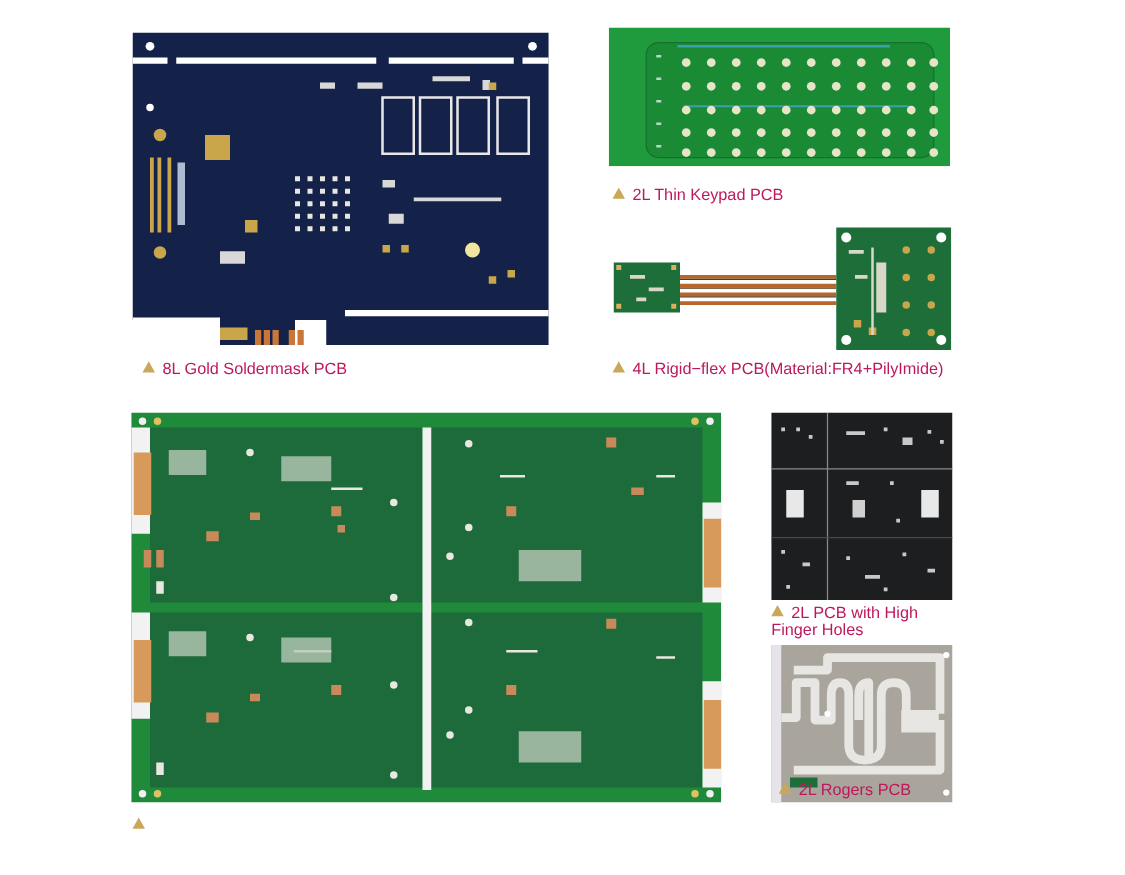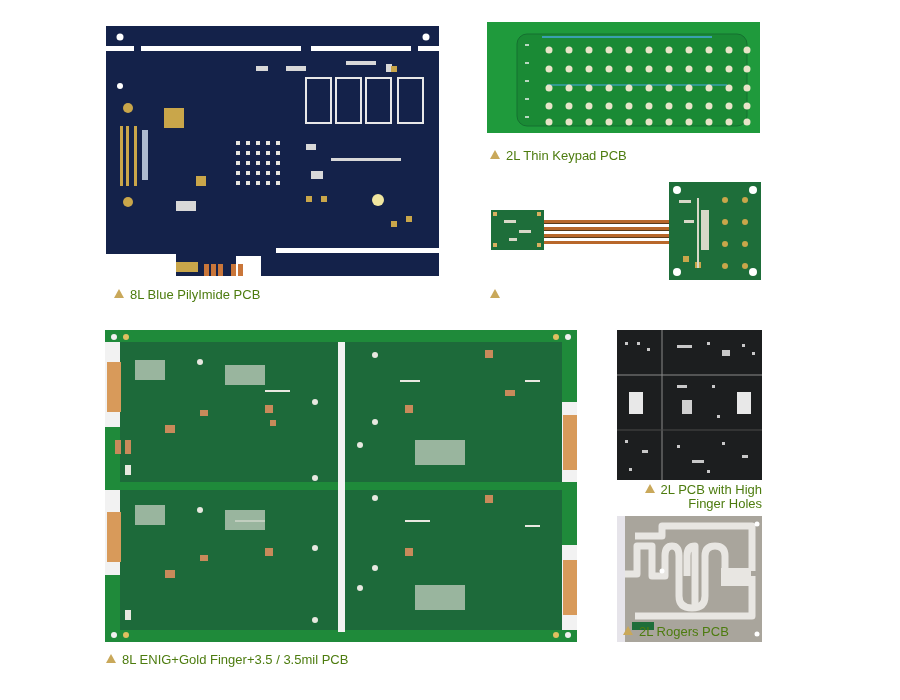--- a/index.html
+++ b/index.html
@@ -1,23 +1,23 @@
 <!DOCTYPE html>
 <html><head>
 <meta charset="utf-8">
 <style>
   html, body { margin: 0; padding: 0; background: #ffffff; }
   body { width: 900px; height: 700px; position: relative; overflow: hidden;
          font-family: "Liberation Sans", sans-serif; color: #555555; }
   .abs { position: absolute; }
-  .caption { position: absolute; font-size: 13px; color: #4d7c0f; white-space: nowrap; line-height: 16px; }
+  .caption { position: absolute; font-size: 13px; color: #be185d; white-space: nowrap; line-height: 16px; }
   .caption .tri { display: inline-block; width: 0; height: 0;
                   border-left: 5px solid transparent; border-right: 5px solid transparent;
                   border-bottom: 9px solid #c9a85a; margin-right: 6px; vertical-align: 1px; }
-  .caption.center { text-align: right; white-space: normal; }
+  .caption.center { text-align: left; white-space: normal; }
 </style>
 </head>
 <body>
 
 <div class="abs" style="left:106px; top:26px; width:333px; height:250px;">
   <svg width="333" height="250" viewBox="0 0 333 250">
 
     <path d="M0,0 H333 V250 H155 V230 H130 V250 H70 V230 H0 Z" fill="#14224a"></path>
 
     <rect x="0" y="20" width="28" height="5" fill="#fff"></rect>
@@ -104,21 +104,21 @@
       <rect x="98" y="238" width="5" height="12"></rect>
         <rect x="105" y="238" width="5" height="12"></rect>
         <rect x="112" y="238" width="5" height="12"></rect>
       <rect x="125" y="238" width="5" height="12"></rect>
         <rect x="132" y="238" width="5" height="12"></rect>
     </g>
     <rect x="70" y="236" width="22" height="10" fill="#c9a64a"></rect>
   </svg>
 </div>
 <div class="caption" style="left:114px; top:287px;">
-  <span class="tri"></span><span>8L Blue PilyImide PCB</span>
+  <span class="tri"></span><span>8L Gold Soldermask PCB</span>
 </div>
 
 <div class="abs" style="left:487px; top:22px; width:273px; height:111px;">
   <svg width="273" height="111" viewBox="0 0 273 111">
     <rect x="0" y="0" width="273" height="111" fill="#1f9a3c"></rect>
     <rect x="30" y="12" width="230" height="92" rx="10" fill="#1a8a35" stroke="#157030" stroke-width="1"></rect>
     <line x1="55" y1="15" x2="225" y2="15" stroke="#3aa0b0" stroke-width="2"></line>
     <line x1="60" y1="63" x2="240" y2="63" stroke="#3aa0b0" stroke-width="1.5"></line>
     <g fill="#e8e4c8">
       <circle cx="62" cy="28" r="3.5"></circle>
@@ -237,21 +237,21 @@
     </g>
     <rect x="208" y="18" width="2" height="70" fill="#d8d8c8"></rect>
     <g fill="#d8d8c8">
         <rect x="190" y="20" width="12" height="3"></rect>
         <rect x="195" y="40" width="10" height="3"></rect>
         <rect x="212" y="30" width="8" height="40"></rect>
       </g>
   </svg>
 </div>
 <div class="caption" style="left:490px; top:287px;">
-  <span class="tri"></span>
+  <span class="tri"></span><span>4L Rigid−flex PCB(Material:FR4+PilyImide)</span>
 </div>
 
 <div class="abs" style="left:105px; top:330px; width:472px; height:312px;">
   <svg width="472" height="312" viewBox="0 0 472 312">
     <rect x="0" y="0" width="472" height="312" fill="#1f8a3a"></rect>
 
     <rect x="15" y="12" width="218" height="140" fill="#1d6a3a"></rect>
     <rect x="240" y="12" width="217" height="140" fill="#1d6a3a"></rect>
     <rect x="15" y="160" width="218" height="140" fill="#1d6a3a"></rect>
     <rect x="240" y="160" width="217" height="140" fill="#1d6a3a"></rect>
@@ -323,21 +323,21 @@
       <rect x="120" y="35" width="40" height="20"></rect>
         <rect x="310" y="110" width="50" height="25"></rect>
       <rect x="120" y="180" width="40" height="20"></rect>
         <rect x="310" y="255" width="50" height="25"></rect>
       <rect x="30" y="30" width="30" height="20"></rect>
         <rect x="30" y="175" width="30" height="20"></rect>
     </g>
   </svg>
 </div>
 <div class="caption" style="left:106px; top:652px;">
-  <span class="tri"></span><span>8L  ENIG+Gold Finger+3.5 / 3.5mil PCB</span>
+  <span class="tri"></span>
 </div>
 
 <div class="abs" style="left:617px; top:330px; width:145px; height:150px;">
   <svg width="145" height="150" viewBox="0 0 145 150">
     <rect x="0" y="0" width="145" height="150" fill="#1c1e1f"></rect>
     <line x1="45" y1="0" x2="45" y2="150" stroke="#8a8a8a" stroke-width="1"></line>
     <line x1="0" y1="45" x2="145" y2="45" stroke="#8a8a8a" stroke-width="1"></line>
     <line x1="0" y1="100" x2="145" y2="100" stroke="#4a4a4a" stroke-width="1"></line>
     <rect x="12" y="62" width="14" height="22" fill="#e8e8e8"></rect>
     <rect x="120" y="62" width="14" height="22" fill="#e8e8e8"></rect>

